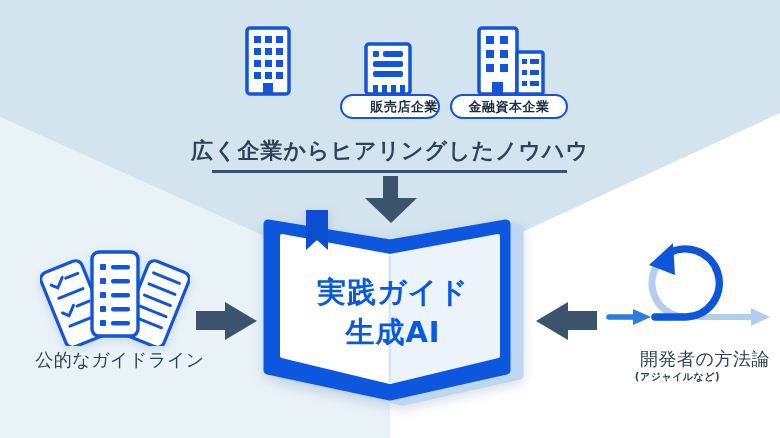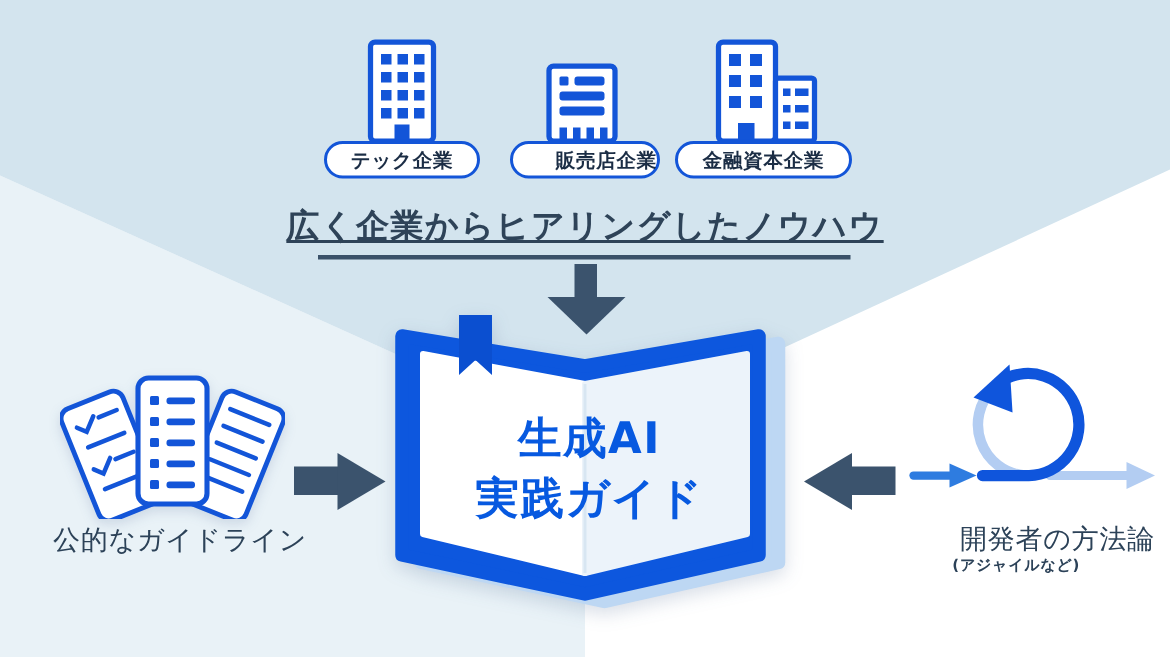--- a/index.html
+++ b/index.html
@@ -46,21 +46,20 @@
   
   .heading {
     position: absolute;
     left: 0; top: 136px;
     width: 780px;
     text-align: center;
     font-size: 22px;
     font-weight: bold;
     color: #2e4358;
     letter-spacing: 1px;
-    text-decoration: underline;
   }
   .heading-underline {
     position: absolute;
     left: 212px; top: 170px;
     width: 355px; height: 3px;
     background: #3a5169;
   }
 
   
   .book-svg { filter: drop-shadow(0 4px 6px rgba(40, 70, 120, 0.18)); }
@@ -117,23 +116,20 @@
         <rect x="14" y="34" width="7" height="7"></rect>
           <rect x="25" y="34" width="7" height="7"></rect>
           <rect x="36" y="34" width="7" height="7"></rect>
         <rect x="14" y="46" width="7" height="7"></rect>
           <rect x="25" y="46" width="7" height="7"></rect>
           <rect x="36" y="46" width="7" height="7"></rect>
         <rect x="23" y="57" width="10" height="10"></rect>
       </g>
     </svg>
   </span>
-  <div class="pill" style="left:216px; top:94px; width:104px;">
-    <span>テック企業</span>
-  </div>
 
   <span class="abs" style="left:362px; top:42px;">
     <svg width="52" height="54" viewBox="0 0 52 54">
       <rect x="4" y="2" width="44" height="50" rx="3" fill="#ffffff" stroke="#1355d8" stroke-width="3.5"></rect>
       <g fill="#1355d8">
         <rect x="11" y="9" width="6" height="6" rx="1"></rect>
         <rect x="21" y="9" width="20" height="6" rx="2"></rect>
         <rect x="11" y="19" width="30" height="6" rx="2"></rect>
         <rect x="11" y="29" width="30" height="6" rx="2"></rect>
         <rect x="11" y="43" width="5" height="9"></rect>
@@ -194,22 +190,22 @@
       <path d="M20,26 L142,46 L258,26 L258,172 L142,198 L20,172 Z" fill="#0d57de" stroke="#0d57de" stroke-width="9" stroke-linejoin="round"></path>
 
       <path d="M34,38 L142,58 L142,184 L34,158 Z" fill="#ffffff" stroke="#ffffff" stroke-width="4" stroke-linejoin="round"></path>
       <path d="M250,38 L142,58 L142,184 L250,158 Z" fill="#ecf3fa" stroke="#ecf3fa" stroke-width="4" stroke-linejoin="round"></path>
       <line x1="142" y1="58" x2="142" y2="184" stroke="#d8e6f2" stroke-width="2"></line>
 
       <polygon points="58,12 80,12 80,52 69,42 58,52" fill="#0b4fd0"></polygon>
     </svg>
   </span>
   <div class="book-title">
+    <div>実践ガイド</div>
     <div>生成AI</div>
-    <div>実践ガイド</div>
   </div>
 
   <span class="abs icon-shadow" style="left:40px; top:246px;">
     <svg width="150" height="100" viewBox="0 0 150 100">
 
       <g transform="translate(12,18) rotate(-22 22 40)">
         <rect x="0" y="0" width="44" height="80" rx="7" fill="#ffffff" stroke="#1355d8" stroke-width="3.2"></rect>
         <g stroke="#1355d8" stroke-width="3" fill="none" stroke-linecap="round">
           <path d="M8,14 l5,5 l8,-8"></path>
           <line x1="24" y1="13" x2="37" y2="13"></line>

